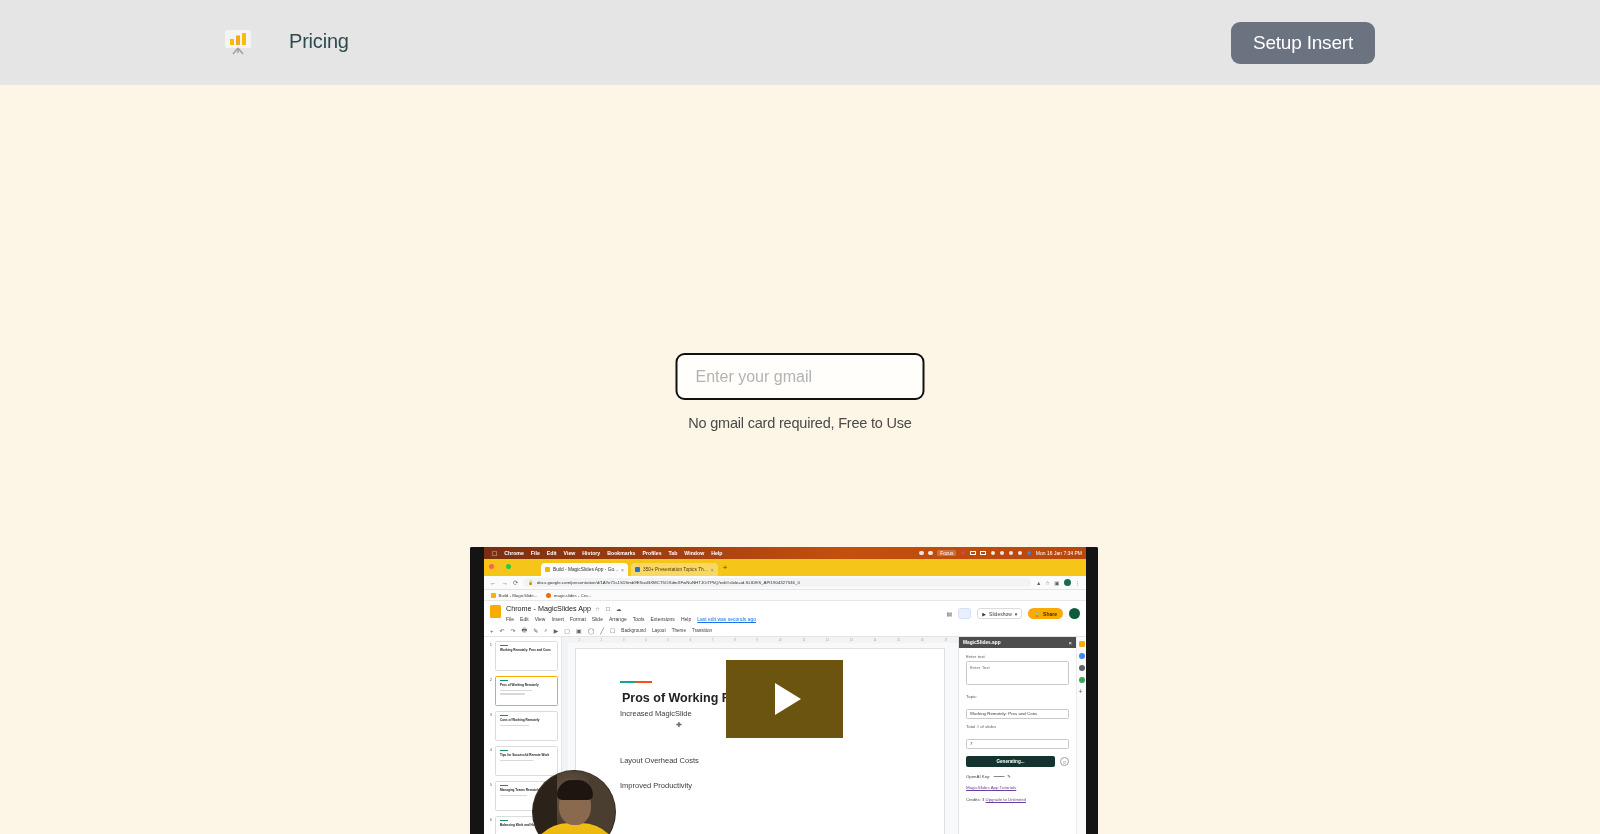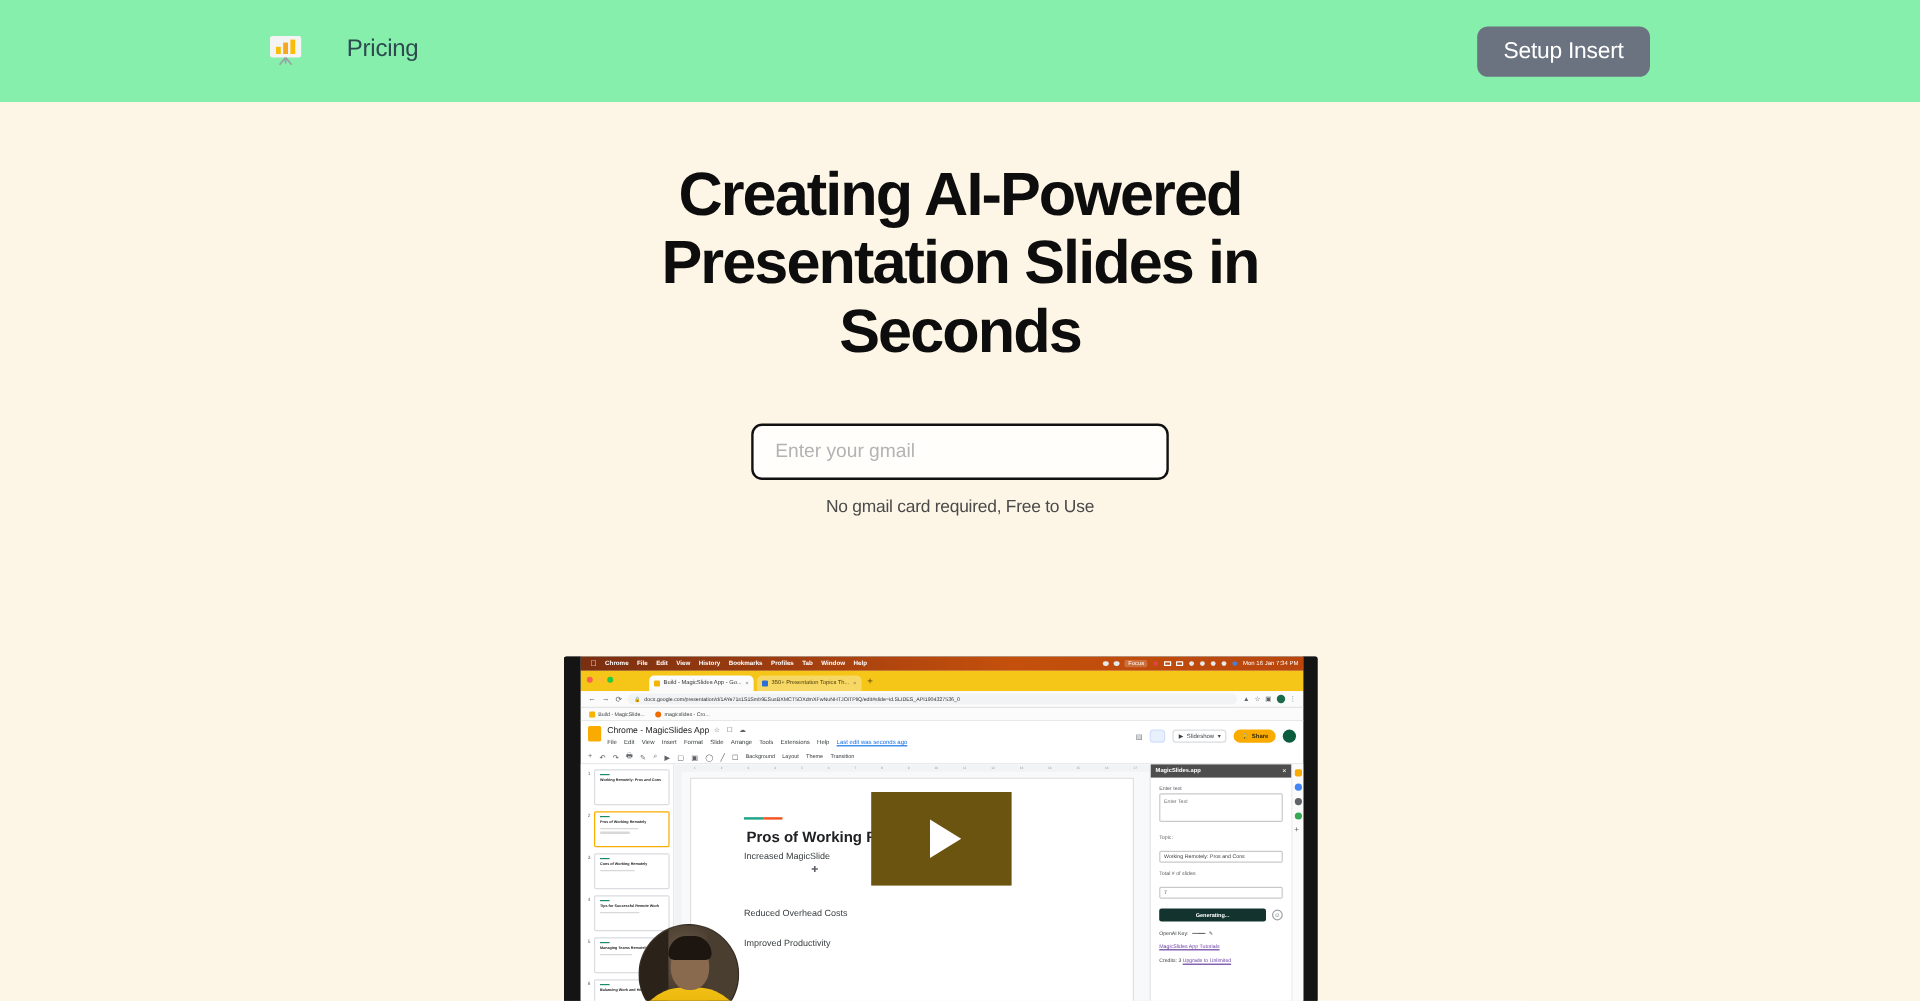--- a/index.html
+++ b/index.html
@@ -8,21 +8,21 @@
     font-family: "Liberation Sans", sans-serif;
     background: #ffffff;
     overflow: hidden;
   }
   #page { position: relative; width: 1600px; height: 834px; }
 
   
   .navbar {
     position: absolute; top: 0; left: 0;
     width: 1600px; height: 85px;
-    background: #86efac;
+    background: #e5e5e5;
     display: flex; align-items: center;
   }
   .nav-logo {
     position: absolute; left: 222px; top: 26px;
     width: 32px; height: 32px;
     display: flex; align-items: center; justify-content: center;
   }
   .nav-pricing {
     position: absolute; left: 289px; top: 30px;
     font-size: 20px; color: #2d4a4f; font-weight: 400;
@@ -52,21 +52,21 @@
     letter-spacing: -1.6px;
   }
 
   
   .form-row {
     position: absolute; top: 268px; left: 50%;
     transform: translateX(-50%);
     display: flex; align-items: center; gap: 12px;
   }
   .email-input {
-    width: 348px; height: 47px;
+    width: 249px; height: 47px;
     border: 2px solid #111111; border-radius: 9px;
     background: #fffefb;
     font-size: 16px; color: #444;
     padding: 0 18px;
     font-family: "Liberation Sans", sans-serif;
     outline: none;
   }
   .email-input::placeholder { color: #b3b3b3; }
   .install-btn {
     height: 47px; padding: 0 22px;
@@ -323,21 +323,20 @@
         <rect x="14" y="9.5" width="4" height="9.5" fill="#f5a623"></rect>
         <rect x="20" y="7" width="4" height="12" fill="#fbbc05"></rect>
         <path d="M16 22 L16 27 M16 22 L11 28 M16 22 L21 28" stroke="#9aa0a6" stroke-width="1.4" fill="none"></path>
       </svg>
     </div>
     <a class="nav-pricing">Pricing</a>
     <button class="nav-setup">Setup Insert</button>
   </div>
 
   <div class="hero">
-    <h1 class="hero-title">Creating AI-Powered Presentation Slides in Seconds</h1>
 
     <div class="form-row">
       <input class="email-input" type="text" placeholder="Enter your gmail" style="">
     </div>
     <div class="subnote">No gmail card required, Free to Use</div>
 
     <div class="video">
       <div class="vbar-left"></div>
       <div class="vbar-right"></div>
 
@@ -548,21 +547,21 @@
                 <span>16</span>
                 <span>17</span>
             </div>
             <div class="slide">
               <div class="slide-dash">
                 <i class="a"></i>
                   <i class="b"></i>
               </div>
               <div class="slide-title">Pros of Working Remotely</div>
               <div class="bullet b1">Increased MagicSlide</div>
-              <div class="bullet b2">Reduced Overhead Costs</div>
+              <div class="bullet b2">Layout Overhead Costs</div>
               <div class="bullet b3">Improved Productivity</div>
               <span class="cursor-plus">✚</span>
             </div>
 
           </div>
 
           <div class="mspanel">
             <div class="mshead">
               <span>MagicSlides.app</span>
               <span class="x">×</span>

